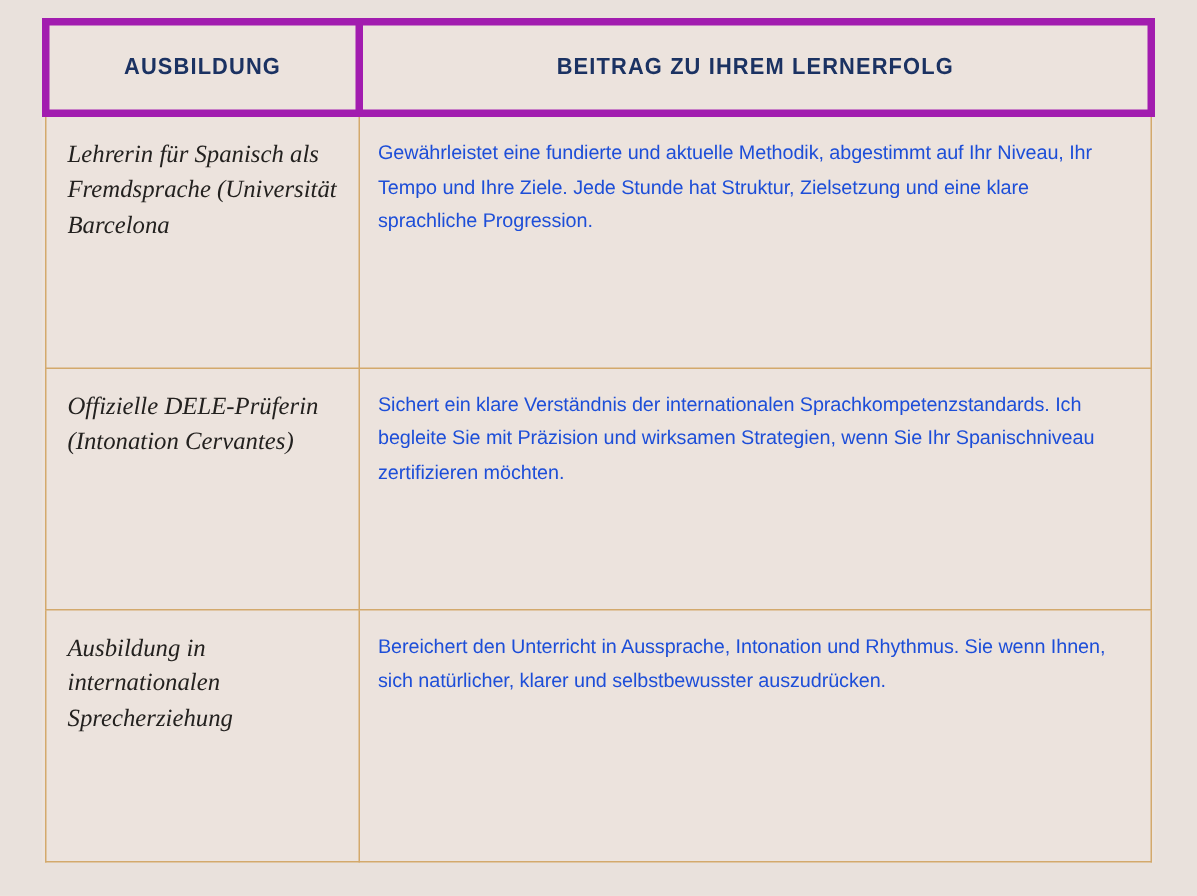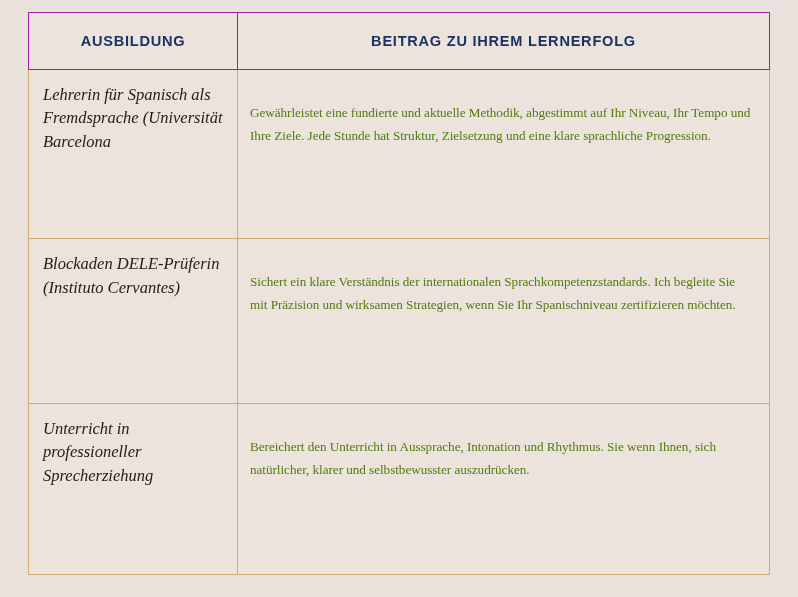--- a/index.html
+++ b/index.html
@@ -37,21 +37,21 @@
     border-collapse: collapse;
     table-layout: fixed;
     background: #ece3dd;
     border: 1px solid #d3a96c;
   }
 
   table.cred-table col.col-left { width: 209px; }
   table.cred-table col.col-right { width: auto; }
 
   thead th {
-    border: 1px solid #a21caf;
+    border: 5px solid #a21caf;
     background: #ece3dd;
     padding: 0;
     height: 56px;
     vertical-align: middle;
     text-align: center;
   }
 
   .hdr-text {
     display: block;
     color: #1b3262;
@@ -81,26 +81,25 @@
     color: #23211f;
   }
 
   td.cell-right {
     padding-left: 12px;
     padding-right: 16px;
   }
 
   td.cell-right .cell-right-text {
     display: block;
-    font-family: Liberation Serif, serif;
+    font-family: Liberation Sans, sans-serif;
     font-size: 13.2px;
     line-height: 1.72;
-    color: #4d7c0f;
+    color: #1d4ed8;
     letter-spacing: -0.05px;
-    margin-top: 19px;
   }
 
   
   tr.row-0 td { height: 84px; }
   tr.row-1 td { height: 81px; }
   tr.row-2 td { height: 77px; }
   tr.row-3 td { height: 85px; }
   tr.row-4 td { height: 85px; }
 </style>
 </head>
@@ -127,29 +126,29 @@
         <tr class="row-0">
           <td class="cell-left">
             <span class="cell-left-text">Lehrerin für Spanisch als Fremdsprache (Universität Barcelona</span>
           </td>
           <td class="cell-right">
             <span class="cell-right-text">Gewährleistet eine fundierte und aktuelle Methodik, abgestimmt auf Ihr Niveau, Ihr Tempo und Ihre Ziele. Jede Stunde hat Struktur, Zielsetzung und eine klare sprachliche Progression.</span>
           </td>
         </tr>
         <tr class="row-1">
           <td class="cell-left">
-            <span class="cell-left-text">Blockaden DELE-Prüferin (Instituto Cervantes)</span>
+            <span class="cell-left-text">Offizielle DELE-Prüferin (Intonation Cervantes)</span>
           </td>
           <td class="cell-right">
             <span class="cell-right-text">Sichert ein klare Verständnis der internationalen Sprachkompetenzstandards. Ich begleite Sie mit Präzision und wirksamen Strategien, wenn Sie Ihr Spanischniveau zertifizieren möchten.</span>
           </td>
         </tr>
         <tr class="row-4">
           <td class="cell-left">
-            <span class="cell-left-text">Unterricht in professioneller Sprecherziehung</span>
+            <span class="cell-left-text">Ausbildung in internationalen Sprecherziehung</span>
           </td>
           <td class="cell-right">
             <span class="cell-right-text">Bereichert den Unterricht in Aussprache, Intonation und Rhythmus. Sie wenn Ihnen, sich natürlicher, klarer und selbstbewusster auszudrücken.</span>
           </td>
         </tr>
 
       </tbody>
     </table>
   </div>
 </div>

